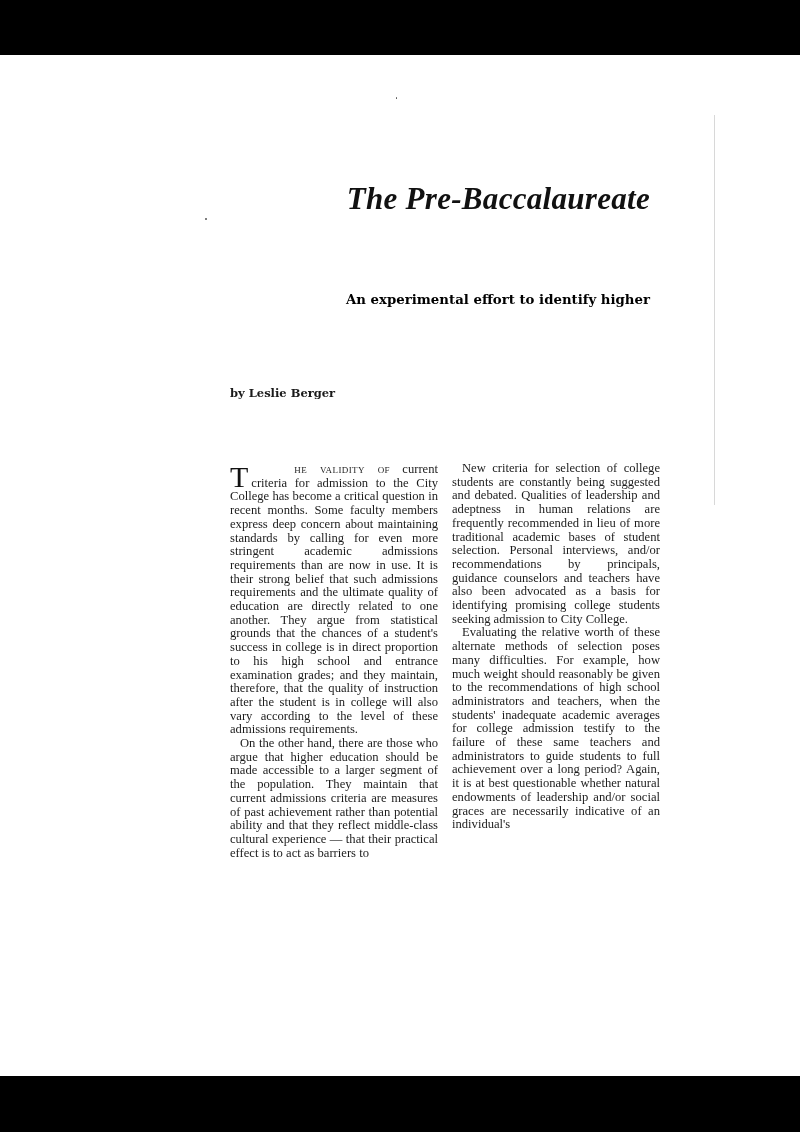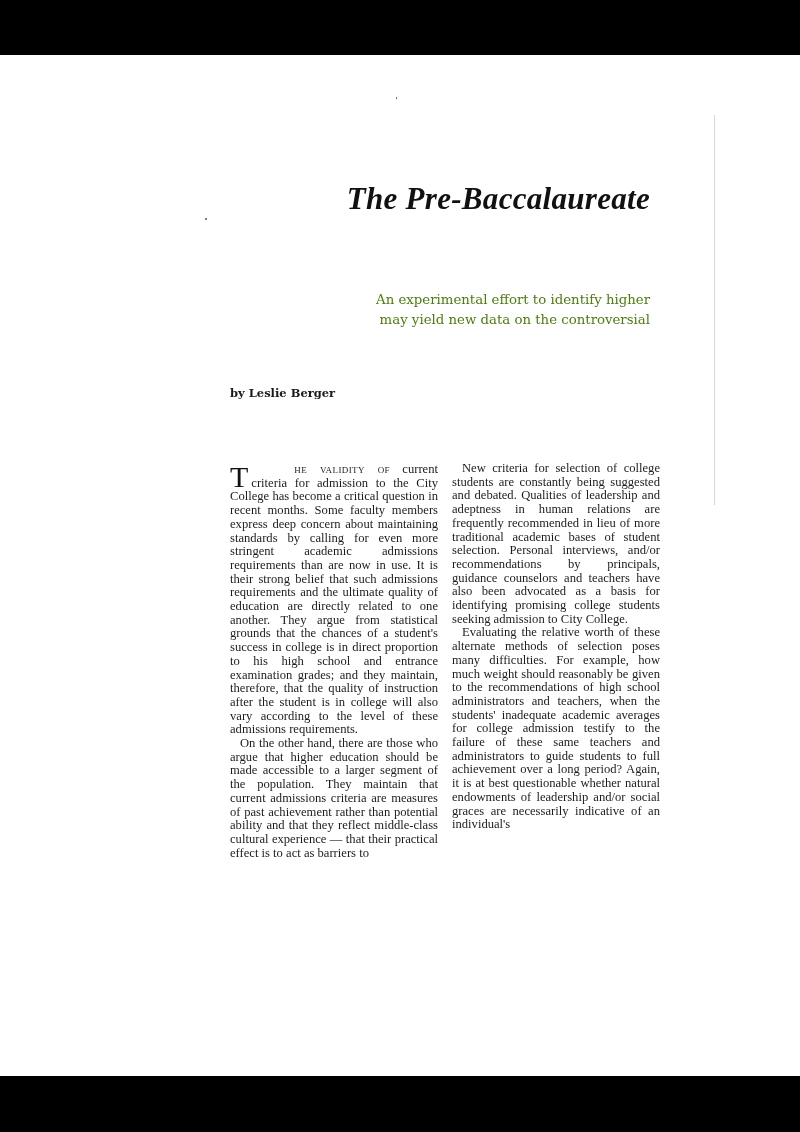--- a/index.html
+++ b/index.html
@@ -19,21 +19,21 @@
     text-align: right;
     font-family: "Liberation Serif", serif;
     font-style: italic; font-weight: bold;
     font-size: 31px; line-height: 38px; color: #111;
     letter-spacing: 0.3px;
   }
   .deck {
     position: absolute; right: 150px; top: 290px; width: 460px;
     text-align: right;
     font-family: "DejaVu Serif", serif;
-    font-weight: normal; font-size: 13.3px; line-height: 19.5px; color: #4d7c0f;
+    font-weight: bold; font-size: 13.3px; line-height: 19.5px; color: #000000;
   }
   .byline {
     position: absolute; left: 230px; top: 386px;
     font-family: "DejaVu Serif", serif; font-weight: bold; font-size: 11.5px; color: #1a1a1a;
   }
 
   .col {
     position: absolute; top: 463px; width: 208px;
     font-family: "Liberation Serif", serif;
     font-size: 12.6px; line-height: 13.7px; color: #1c1c1c;
@@ -57,21 +57,20 @@
 <div class="scan-line"></div>
 <div class="speck" style="left:205px;top:218px;"></div>
 <div class="speck" style="left:396px;top:97px;width:1px;"></div>
 
 <div class="title">
   <div>The Pre-Baccalaureate</div>
 </div>
 
 <div class="deck">
   <div>An experimental effort to identify higher</div>
-  <div>may yield new data on the controversial</div>
 </div>
 
 <div class="byline">by Leslie Berger</div>
 
 <div class="col col-left">
   <p class="first"><span class="dropcap">T</span><span class="smallcaps">he validity of</span><span> current criteria for admission to the City College has become a critical question in recent months. Some faculty members express deep concern about maintaining standards by calling for even more stringent academic admissions requirements than are now in use. It is their strong belief that such admissions requirements and the ultimate quality of education are directly related to one another. They argue from statistical grounds that the chances of a student's success in college is in direct proportion to his high school and entrance examination grades; and they maintain, therefore, that the quality of instruction after the student is in college will also vary according to the level of these admissions requirements.</span></p>
   <p>On the other hand, there are those who argue that higher education should be made accessible to a larger segment of the population. They maintain that current admissions criteria are measures of past achievement rather than potential ability and that they reflect middle-class cultural experience — that their practical effect is to act as barriers to</p>
 </div>
 
 <div class="col col-right">

